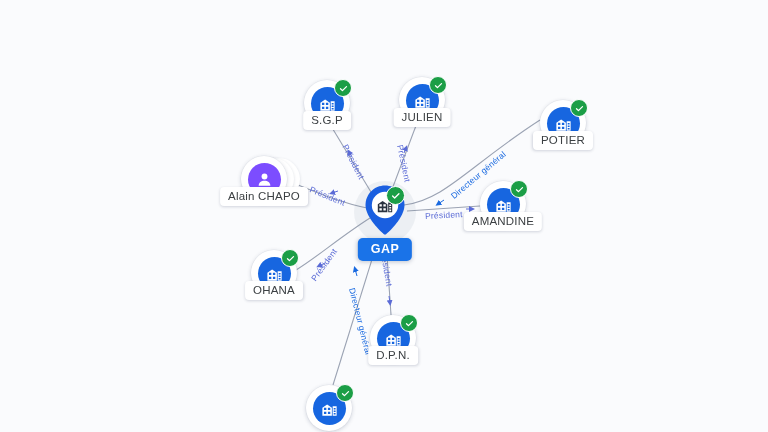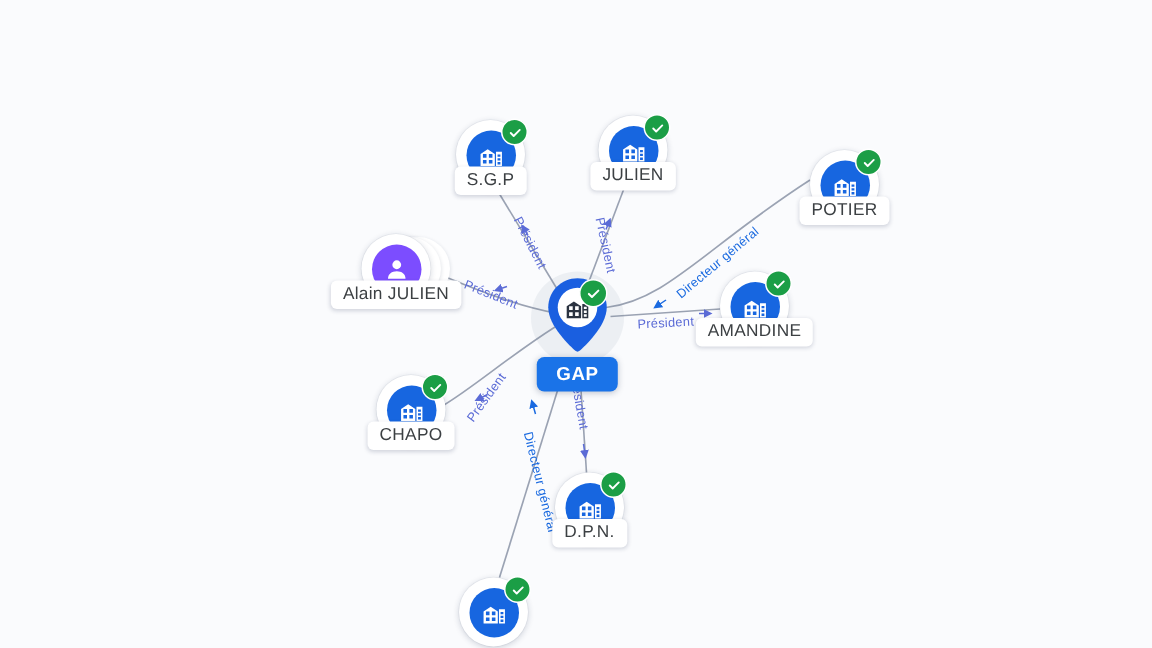--- a/index.html
+++ b/index.html
@@ -248,38 +248,38 @@
     <div class="stack-card s2"></div>
     <div class="stack-card s1"></div>
     <div class="node-circle">
       <div class="node-inner person">
         <svg width="19" height="19" viewBox="0 0 24 24" fill="#ffffff">
           <circle cx="12" cy="8.2" r="3.7"></circle>
           <path d="M4.6 20c0-4.1 3.3-6.4 7.4-6.4s7.4 2.3 7.4 6.4H4.6z"></path>
         </svg>
       </div>
     </div>
-    <div class="node-label">Alain JULIEN</div>
+    <div class="node-label">Alain CHAPO</div>
   </div>
 
   <div class="node" style="left:274px; top:273px;">
     <div class="node-circle">
       <div class="node-inner">
         <svg width="19" height="19" viewBox="0 0 24 24" fill="#ffffff">
           <path d="M3 21V11l6-4 6 4v10H3zm2-2h3v-3H5v3zm5 0h3v-3h-3v3zM5 14h3v-3H5v3zm5 0h3v-3h-3v3z"></path>
           <path d="M16 21V9l5 0v12h-5zm1.3-1.3h2.4v-2h-2.4v2zm0-3.2h2.4v-2h-2.4v2zm0-3.2h2.4v-2h-2.4v2z"></path>
         </svg>
       </div>
       <div class="badge">
         <svg width="9" height="9" viewBox="0 0 24 24" fill="none" stroke="#ffffff" stroke-width="3.4" stroke-linecap="round" stroke-linejoin="round">
             <path d="M4 12.5l5.2 5.2L20 7"></path>
           </svg>
       </div>
     </div>
-    <div class="node-label">CHAPO</div>
+    <div class="node-label">OHANA</div>
   </div>
 
   <div class="node" style="left:393px; top:338px;">
     <div class="node-circle">
       <div class="node-inner">
         <svg width="19" height="19" viewBox="0 0 24 24" fill="#ffffff">
           <path d="M3 21V11l6-4 6 4v10H3zm2-2h3v-3H5v3zm5 0h3v-3h-3v3zM5 14h3v-3H5v3zm5 0h3v-3h-3v3z"></path>
           <path d="M16 21V9l5 0v12h-5zm1.3-1.3h2.4v-2h-2.4v2zm0-3.2h2.4v-2h-2.4v2zm0-3.2h2.4v-2h-2.4v2z"></path>
         </svg>
       </div>

